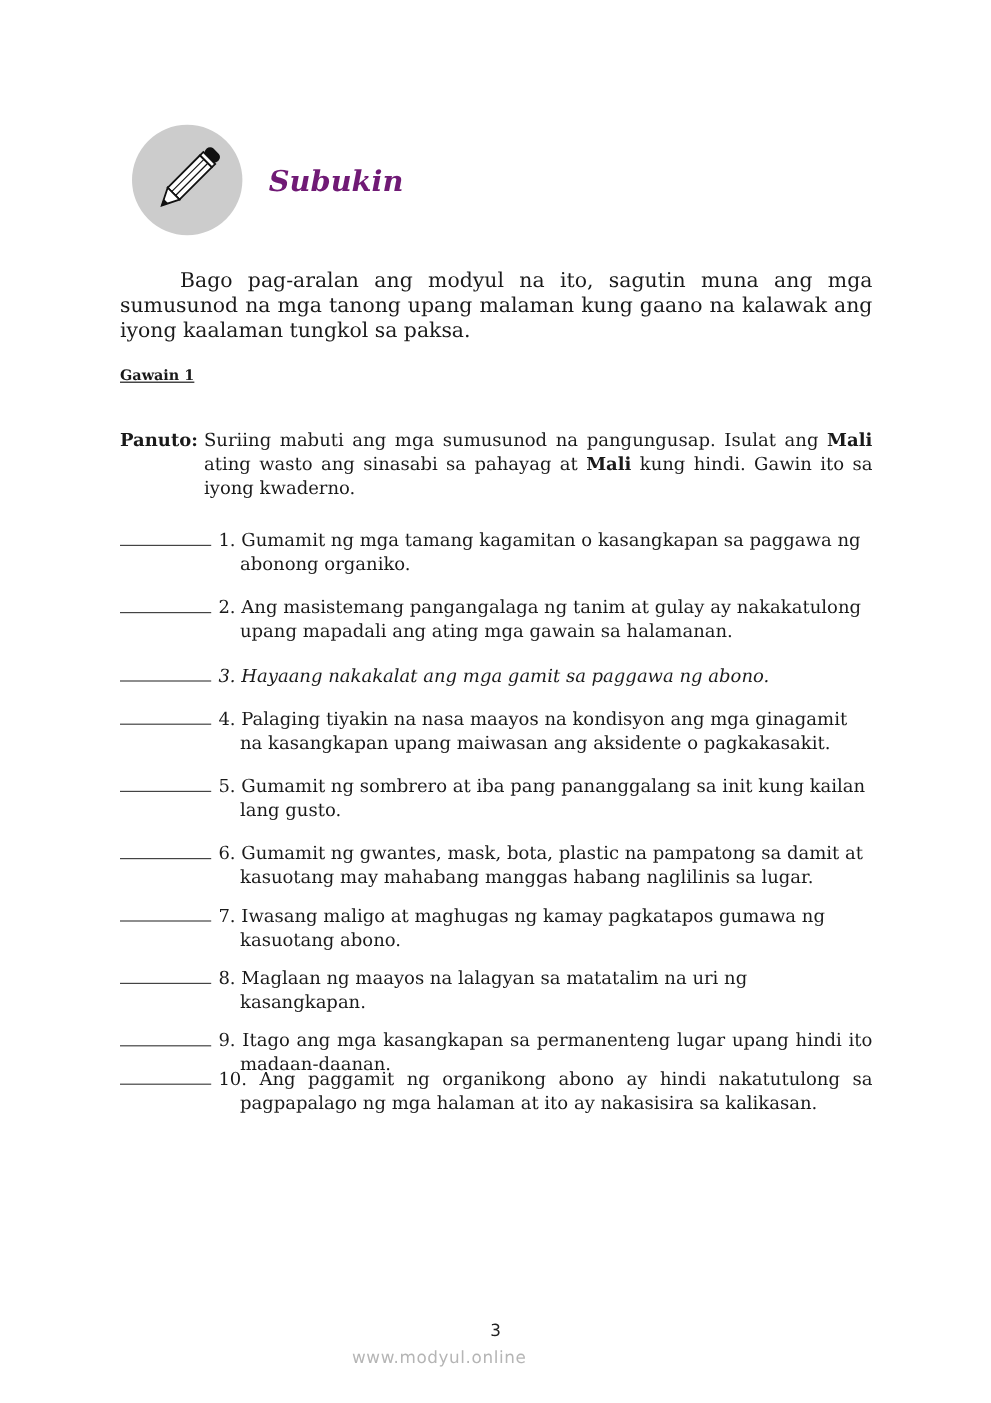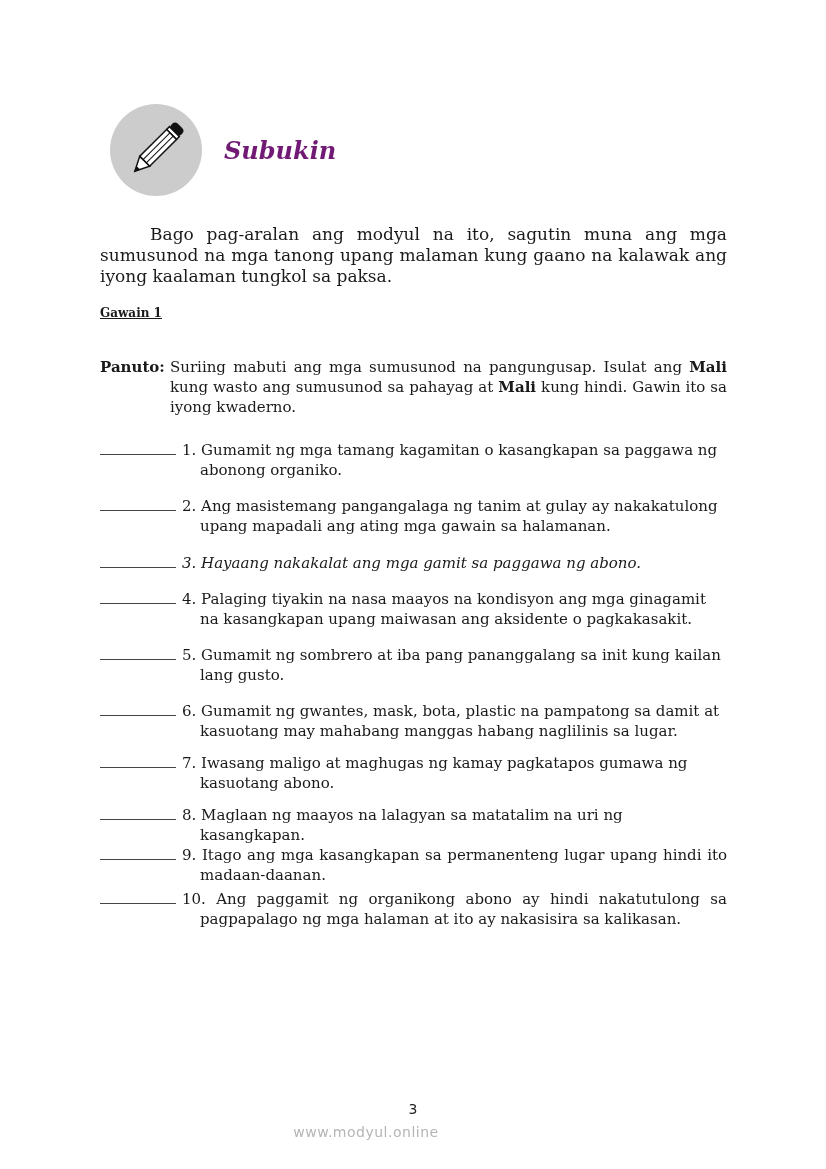--- a/index.html
+++ b/index.html
@@ -74,21 +74,21 @@
   </svg>
 </div>
 <div class="section-title">Subukin</div>
 
 <p class="intro" style="margin:0;">Bago pag-aralan ang modyul na ito, sagutin muna ang mga sumusunod na mga tanong upang malaman kung gaano na kalawak ang iyong kaalaman tungkol sa paksa.</p>
 
 <div class="gawain">Gawain 1</div>
 
 <div class="panuto">
   <span class="panuto-label">Panuto:</span>
-  <span class="panuto-text"><span>Suriing mabuti ang mga sumusunod na pangungusap. Isulat ang </span><b>Mali</b><span> kung wasto ang sumusunod sa pahayag at </span><b>Mali</b><span> kung hindi. Gawin ito sa iyong kwaderno.</span></span>
+  <span class="panuto-text"><span>Suriing mabuti ang mga sumusunod na pangungusap. Isulat ang </span><b>Mali</b><span> ating wasto ang sinasabi sa pahayag at </span><b>Mali</b><span> kung hindi. Gawin ito sa iyong kwaderno.</span></span>
 </div>
 
 <div class="items">
   <div class="item" style="top:0px;">
     <span class="blank"></span>
     <span class="item-text"><span>1.</span> <span>Gumamit ng mga tamang kagamitan o kasangkapan sa paggawa ng abonong organiko.</span></span>
   </div>
   <div class="item" style="top:56px;">
     <span class="blank"></span>
     <span class="item-text"><span>2.</span> <span>Ang masistemang pangangalaga ng tanim at gulay ay nakakatulong upang mapadali ang ating mga gawain sa halamanan.</span></span>
@@ -110,21 +110,21 @@
     <span class="item-text"><span>6.</span> <span>Gumamit ng gwantes, mask, bota, plastic na pampatong sa damit at kasuotang may mahabang manggas habang naglilinis sa lugar.</span></span>
   </div>
   <div class="item" style="top:313px;">
     <span class="blank"></span>
     <span class="item-text"><span>7.</span> <span>Iwasang maligo at maghugas ng kamay pagkatapos gumawa ng kasuotang abono.</span></span>
   </div>
   <div class="item" style="top:365px;">
     <span class="blank"></span>
     <span class="item-text"><span>8.</span> <span>Maglaan ng maayos na lalagyan sa matatalim na uri ng kasangkapan.</span></span>
   </div>
-  <div class="item" style="top:405px;">
+  <div class="item" style="top:417px;">
     <span class="blank"></span>
     <span class="item-text justify"><span>9.</span> <span>Itago ang mga kasangkapan sa permanenteng lugar upang hindi ito madaan-daanan.</span></span>
   </div>
   <div class="item" style="top:449px;">
     <span class="blank"></span>
     <span class="item-text justify"><span>10.</span> <span>Ang paggamit ng organikong abono ay hindi nakatutulong sa pagpapalago ng mga halaman at ito ay nakasisira sa kalikasan.</span></span>
   </div>
 </div>
 
 <div class="page-number">3</div>

